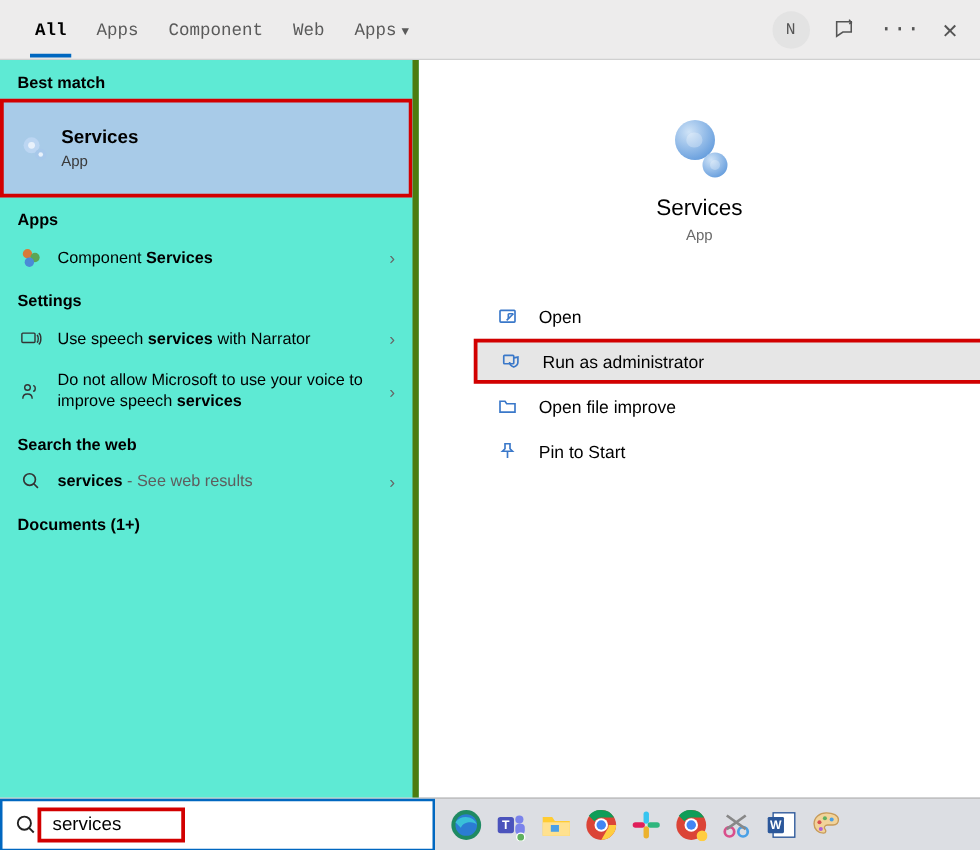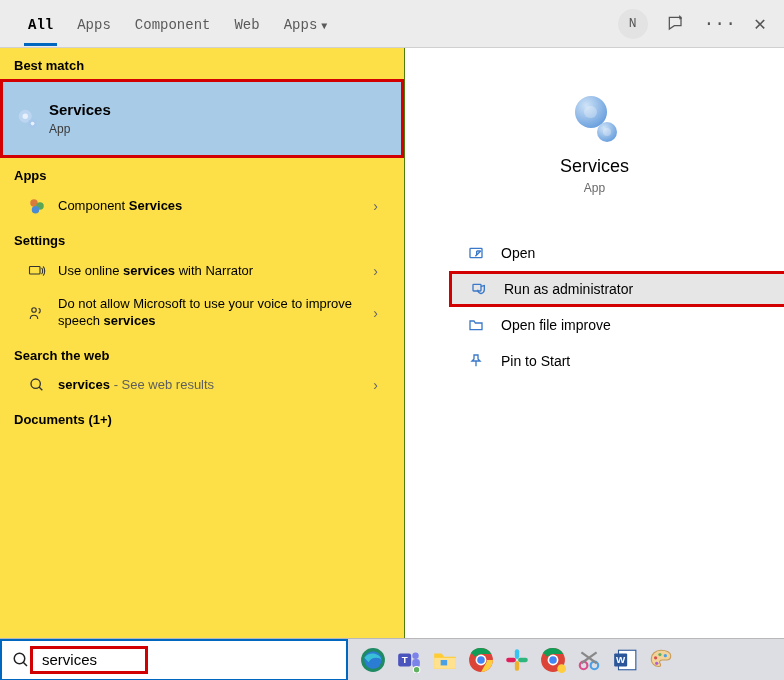--- a/index.html
+++ b/index.html
@@ -62,43 +62,43 @@
   .icon-btn { color:#555; cursor:pointer; font-size:18px; }
   .close-x { font-size:20px; font-weight:300; }
 
   
   .body {
     flex: 1;
     display: flex;
     min-height: 0;
   }
   .left {
-    width: 405px;
-    background: #fde047;
-    border-right: 1px solid #4d7c0f;
+    width: 335px;
+    background: #5eead4;
+    border-right: 5px solid #4d7c0f;
     overflow: hidden;
     position: relative;
   }
   .right {
     flex: 1;
     background: #fff;
     display: flex;
     flex-direction: column;
     padding-top: 16px;
   }
   .section-label {
     font-size: 13px;
     font-weight: 600;
     padding: 10px 14px 6px 14px;
     color: #000;
   }
   .result-row {
     display: flex;
     align-items: center;
-    padding: 8px 26px;
+    padding: 8px 14px;
     cursor: pointer;
     position: relative;
   }
   .result-row .ricon {
     width: 22px;
     margin-right: 10px;
     display:flex; align-items:center; justify-content:center;
   }
   .result-row .rtext {
     flex: 1;
@@ -252,21 +252,21 @@
       </div>
 
       <div class="section-label">Settings</div>
       <div class="result-row">
         <div class="ricon">
           <svg width="18" height="18" viewBox="0 0 24 24" fill="none" stroke="#333" stroke-width="1.5">
               <rect x="2" y="6" width="14" height="10" rx="1"></rect>
               <path d="M18 8c2 1 2 7 0 8M20 6c3 2 3 10 0 12"></path>
             </svg>
         </div>
-        <div class="rtext"><span>Use online </span><b>services</b><span> with Narrator</span></div>
+        <div class="rtext"><span>Use speech </span><b>services</b><span> with Narrator</span></div>
         <div class="chev-r">›</div>
       </div>
       <div class="result-row">
         <div class="ricon">
           <svg width="18" height="18" viewBox="0 0 24 24" fill="none" stroke="#333" stroke-width="1.5">
               <circle cx="8" cy="8" r="3"></circle>
               <path d="M3 20c0-3 2-5 5-5s5 2 5 5"></path>
               <path d="M14 6c3 0 3 6 0 6"></path>
             </svg>
         </div>

